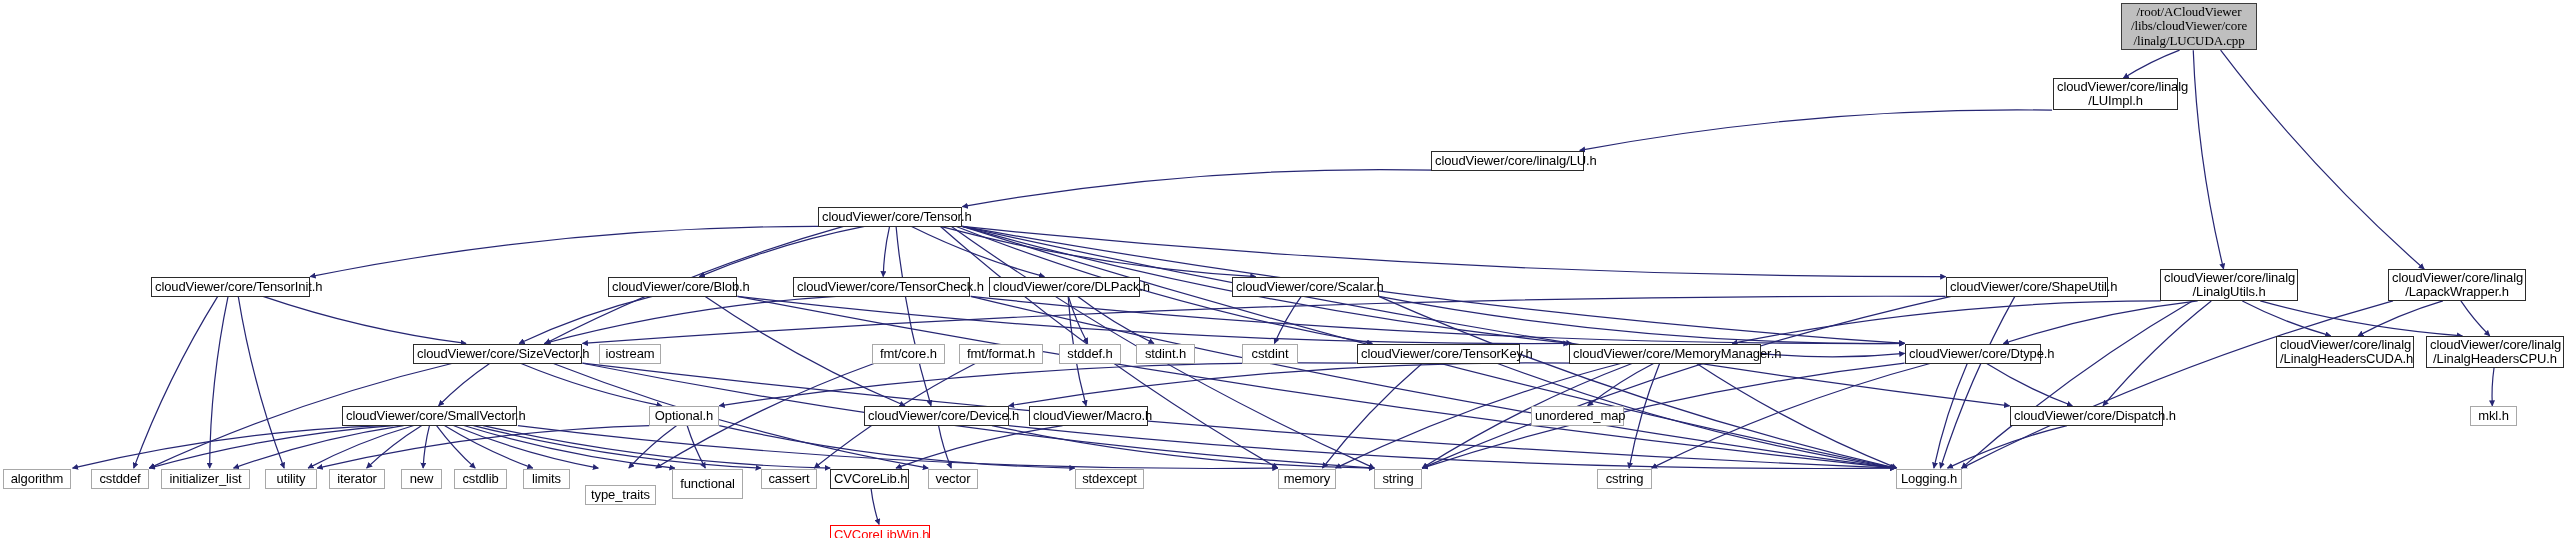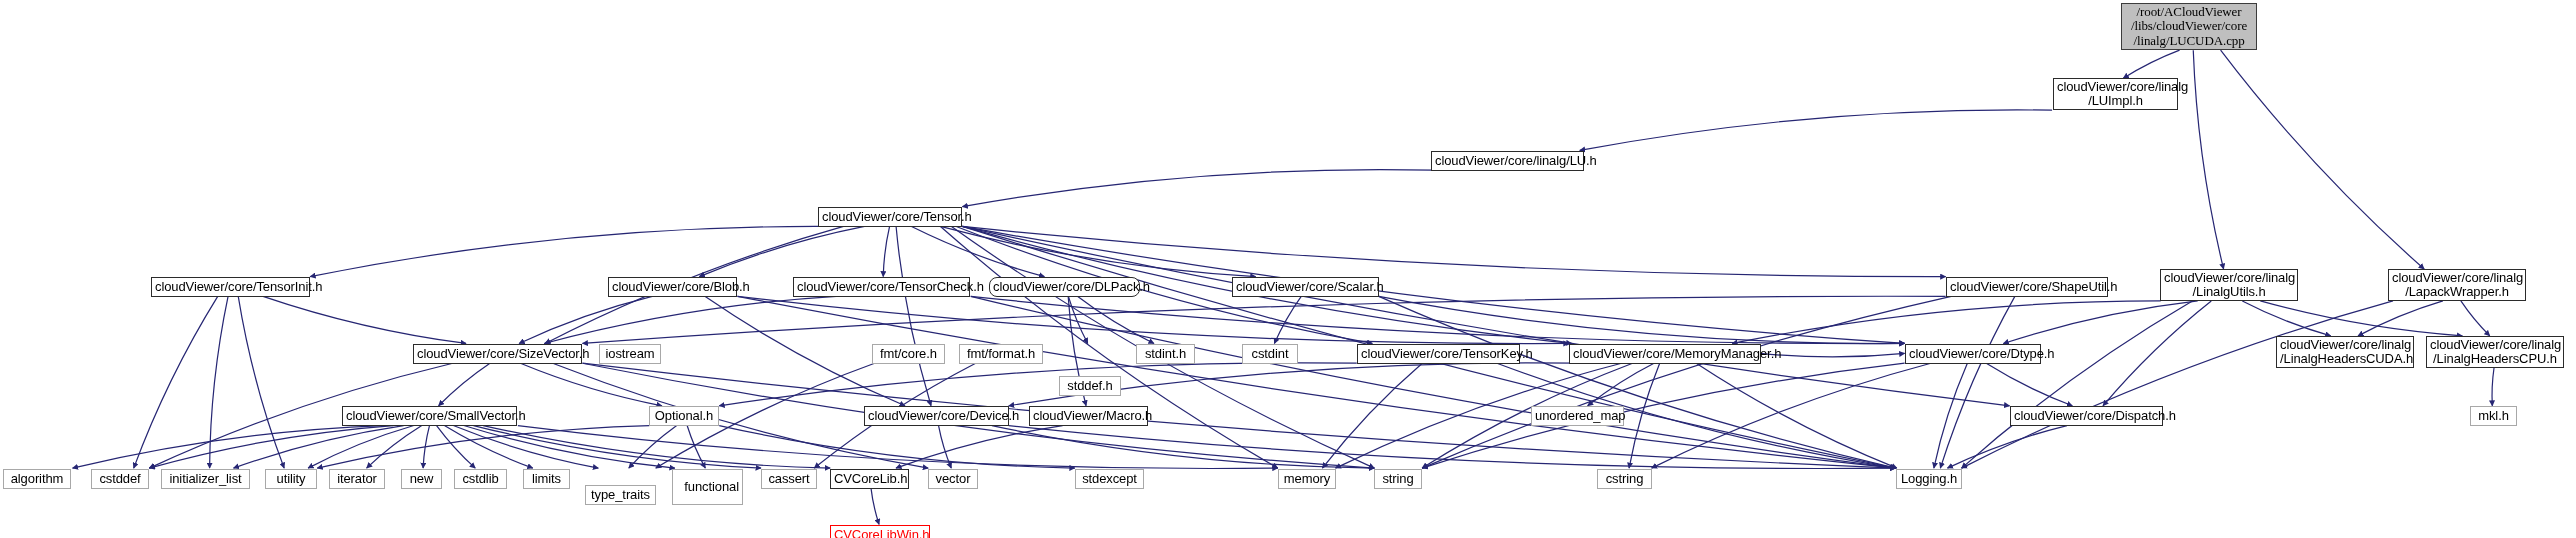--- a/index.html
+++ b/index.html
@@ -175,32 +175,32 @@
       <div class="node root" style="left: 2121px; top: 3px; width: 136px; height: 47px; font-family: Liberation Serif, serif;"><span class="label">/root/ACloudViewer
 /libs/cloudViewer/core
 /linalg/LUCUDA.cpp</span></div>
       <div class="node hdr" style="left: 2053px; top: 78px; width: 125px; height: 32px;"><span class="label">cloudViewer/core/linalg
 /LUImpl.h</span></div>
       <div class="node hdr" style="left: 1431px; top: 151px; width: 153px; height: 20px;"><span class="label">cloudViewer/core/linalg/LU.h</span></div>
       <div class="node hdr" style="left: 818px; top: 207px; width: 144px; height: 20px;"><span class="label">cloudViewer/core/Tensor.h</span></div>
       <div class="node hdr" style="left: 151px; top: 277px; width: 159px; height: 20px;"><span class="label">cloudViewer/core/TensorInit.h</span></div>
       <div class="node hdr" style="left: 608px; top: 277px; width: 129px; height: 20px;"><span class="label">cloudViewer/core/Blob.h</span></div>
       <div class="node hdr" style="left: 793px; top: 277px; width: 177px; height: 20px;"><span class="label">cloudViewer/core/TensorCheck.h</span></div>
-      <div class="node hdr" style="left: 989px; top: 277px; width: 151px; height: 20px; border-radius: 8px;"><span class="label">cloudViewer/core/DLPack.h</span></div>
+      <div class="node hdr" style="left: 989px; top: 277px; width: 151px; height: 20px;"><span class="label">cloudViewer/core/DLPack.h</span></div>
       <div class="node hdr" style="left: 1232px; top: 277px; width: 147px; height: 20px;"><span class="label">cloudViewer/core/Scalar.h</span></div>
       <div class="node hdr" style="left: 1946px; top: 277px; width: 162px; height: 20px;"><span class="label">cloudViewer/core/ShapeUtil.h</span></div>
       <div class="node hdr" style="left: 2160px; top: 269px; width: 138px; height: 32px;"><span class="label">cloudViewer/core/linalg
 /LinalgUtils.h</span></div>
       <div class="node hdr" style="left: 2388px; top: 269px; width: 138px; height: 32px;"><span class="label">cloudViewer/core/linalg
 /LapackWrapper.h</span></div>
       <div class="node hdr" style="left: 413px; top: 344px; width: 169px; height: 20px;"><span class="label">cloudViewer/core/SizeVector.h</span></div>
       <div class="node sys" style="left: 599px; top: 344px; width: 62px; height: 20px;"><span class="label">iostream</span></div>
       <div class="node sys" style="left: 872px; top: 344px; width: 73px; height: 20px;"><span class="label">fmt/core.h</span></div>
       <div class="node sys" style="left: 959px; top: 344px; width: 84px; height: 20px;"><span class="label">fmt/format.h</span></div>
-      <div class="node sys" style="left: 1059px; top: 344px; width: 62px; height: 20px; margin-top: 32px;"><span class="label">stddef.h</span></div>
+      <div class="node sys" style="left: 1059px; top: 344px; width: 62px; height: 20px;"><span class="label">stddef.h</span></div>
       <div class="node sys" style="left: 1136px; top: 344px; width: 59px; height: 20px;"><span class="label">stdint.h</span></div>
       <div class="node sys" style="left: 1242px; top: 344px; width: 56px; height: 20px;"><span class="label">cstdint</span></div>
       <div class="node hdr" style="left: 1357px; top: 344px; width: 163px; height: 20px;"><span class="label">cloudViewer/core/TensorKey.h</span></div>
       <div class="node hdr" style="left: 1569px; top: 344px; width: 192px; height: 20px;"><span class="label">cloudViewer/core/MemoryManager.h</span></div>
       <div class="node hdr" style="left: 1905px; top: 344px; width: 136px; height: 20px;"><span class="label">cloudViewer/core/Dtype.h</span></div>
       <div class="node hdr" style="left: 2276px; top: 336px; width: 138px; height: 32px;"><span class="label">cloudViewer/core/linalg
 /LinalgHeadersCUDA.h</span></div>
       <div class="node hdr" style="left: 2426px; top: 336px; width: 138px; height: 32px;"><span class="label">cloudViewer/core/linalg
 /LinalgHeadersCPU.h</span></div>
       <div class="node hdr" style="left: 342px; top: 406px; width: 175px; height: 20px;"><span class="label">cloudViewer/core/SmallVector.h</span></div>
@@ -212,21 +212,21 @@
       <div class="node sys" style="left: 2470px; top: 406px; width: 47px; height: 20px; justify-content: flex-end;"><span class="label">mkl.h</span></div>
       <div class="node sys" style="left: 3px; top: 469px; width: 68px; height: 20px;"><span class="label">algorithm</span></div>
       <div class="node sys" style="left: 91px; top: 469px; width: 58px; height: 20px;"><span class="label">cstddef</span></div>
       <div class="node sys" style="left: 161px; top: 469px; width: 89px; height: 20px;"><span class="label">initializer_list</span></div>
       <div class="node sys" style="left: 265px; top: 469px; width: 52px; height: 20px;"><span class="label">utility</span></div>
       <div class="node sys" style="left: 329px; top: 469px; width: 56px; height: 20px;"><span class="label">iterator</span></div>
       <div class="node sys" style="left: 401px; top: 469px; width: 41px; height: 20px;"><span class="label">new</span></div>
       <div class="node sys" style="left: 454px; top: 469px; width: 53px; height: 20px;"><span class="label">cstdlib</span></div>
       <div class="node sys" style="left: 523px; top: 469px; width: 47px; height: 20px;"><span class="label">limits</span></div>
       <div class="node sys" style="left: 585px; top: 485px; width: 71px; height: 20px;"><span class="label">type_traits</span></div>
-      <div class="node sys" style="left: 672px; top: 469px; width: 71px; height: 36px; text-align: right;"><span class="label">functional</span></div>
+      <div class="node sys" style="left: 672px; top: 469px; width: 71px; height: 30px;"><span class="label">functional</span></div>
       <div class="node sys" style="left: 761px; top: 469px; width: 56px; height: 20px;"><span class="label">cassert</span></div>
       <div class="node hdr" style="left: 830px; top: 469px; width: 79px; height: 20px;"><span class="label">CVCoreLib.h</span></div>
       <div class="node sys" style="left: 928px; top: 469px; width: 50px; height: 20px;"><span class="label">vector</span></div>
       <div class="node sys" style="left: 1075px; top: 469px; width: 69px; height: 20px;"><span class="label">stdexcept</span></div>
       <div class="node sys" style="left: 1278px; top: 469px; width: 58px; height: 20px;"><span class="label">memory</span></div>
       <div class="node sys" style="left: 1374px; top: 469px; width: 48px; height: 20px;"><span class="label">string</span></div>
       <div class="node sys" style="left: 1597px; top: 469px; width: 55px; height: 20px;"><span class="label">cstring</span></div>
       <div class="node sys" style="left: 1896px; top: 469px; width: 66px; height: 20px;"><span class="label">Logging.h</span></div>
       <div class="node win" style="left: 830px; top: 525px; width: 100px; height: 20px;"><span class="label">CVCoreLibWin.h</span></div>
     </div>

